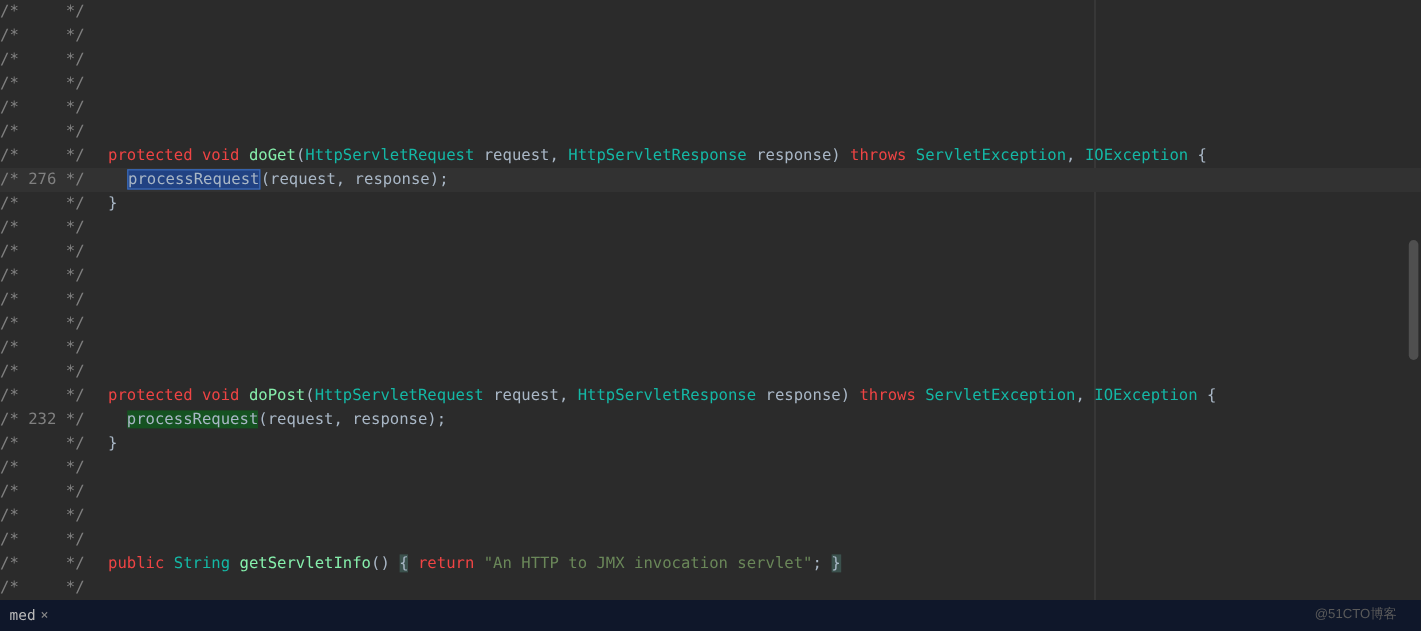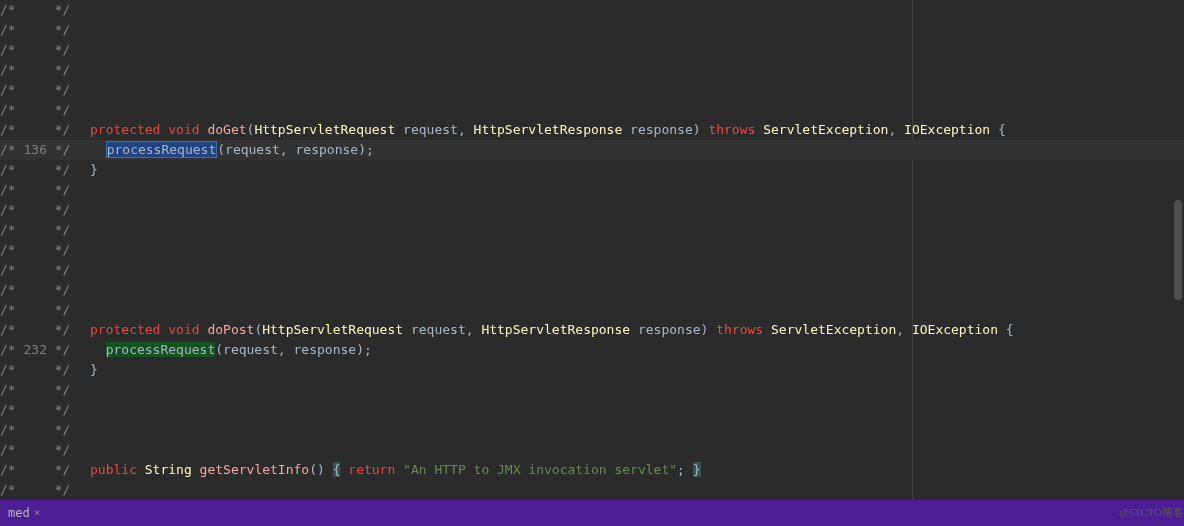--- a/index.html
+++ b/index.html
@@ -37,24 +37,24 @@
       width: 82px;
       flex-shrink: 0;
     }
     .code-content {
       padding-left: 8px;
     }
     .kw {
       color: #ef4444;
     }
     .method-decl {
-      color: #fca5a5;
+      color: #86efac;
     }
     .type {
-      color: #fef9c3;
+      color: #14b8a6;
     }
     .param {
       color: #a9b7c6;
       text-align: right;
     }
     .string {
       color: #6a8759;
     }
     .punct {
       color: #a9b7c6;
@@ -80,42 +80,42 @@
       width: 1px;
       height: 500px;
       background: #404040;
     }
     .bottom-bar {
       position: absolute;
       bottom: 0;
       left: 0;
       right: 0;
       height: 26px;
-      background: #4c1d95;
+      background: #0f172a;
       display: flex;
       align-items: center;
       padding: 0 8px;
       color: #888;
       font-size: 12px;
     }
     .tab-label {
       color: #bbbbbb;
       margin-right: 4px;
     }
     .close-icon {
       color: #888;
       font-size: 11px;
     }
     .watermark {
       position: absolute;
-      right: 0;
+      right: 20px;
       bottom: 4px;
       color: #5a5a5a;
       font-size: 11px;
-      font-family: Liberation Serif, serif;
+      font-family: Liberation Sans, sans-serif;
     }
     .scrollbar-thumb {
       position: absolute;
       right: 2px;
       top: 200px;
       width: 8px;
       height: 100px;
       background: #4f4f4f;
       border-radius: 4px;
     }
@@ -126,21 +126,21 @@
 <div class="editor">
   <div class="right-margin"></div>
   <div id="code-lines">
       <div class="code-line"><span class="line-comment">/*     */</span><span class="code-content"></span></div>
       <div class="code-line"><span class="line-comment">/*     */</span><span class="code-content"></span></div>
       <div class="code-line"><span class="line-comment">/*     */</span><span class="code-content"></span></div>
       <div class="code-line"><span class="line-comment">/*     */</span><span class="code-content"></span></div>
       <div class="code-line"><span class="line-comment">/*     */</span><span class="code-content"></span></div>
       <div class="code-line"><span class="line-comment">/*     */</span><span class="code-content"></span></div>
       <div class="code-line"><span class="line-comment">/*     */</span><span class="code-content"><span class="kw">protected</span><span> </span><span class="kw">void</span><span> </span><span class="method-decl">doGet</span><span class="punct">(</span><span class="type">HttpServletRequest</span><span> </span><span class="param">request</span><span class="punct">,</span><span> </span><span class="type">HttpServletResponse</span><span> </span><span class="param">response</span><span class="punct">)</span><span> </span><span class="kw">throws</span><span> </span><span class="type">ServletException</span><span class="punct">,</span><span> </span><span class="type">IOException</span><span> </span><span class="punct">{</span></span></div>
-      <div class="code-line highlighted"><span class="line-comment">/* 136 */</span><span class="code-content"><span>  </span><span class="call-hl-blue">processRequest</span><span class="punct">(</span><span class="param">request</span><span class="punct">,</span><span> </span><span class="param">response</span><span class="punct">);</span></span></div>
+      <div class="code-line highlighted"><span class="line-comment">/* 276 */</span><span class="code-content"><span>  </span><span class="call-hl-blue">processRequest</span><span class="punct">(</span><span class="param">request</span><span class="punct">,</span><span> </span><span class="param">response</span><span class="punct">);</span></span></div>
       <div class="code-line"><span class="line-comment">/*     */</span><span class="code-content"><span class="punct">}</span></span></div>
       <div class="code-line"><span class="line-comment">/*     */</span><span class="code-content"></span></div>
       <div class="code-line"><span class="line-comment">/*     */</span><span class="code-content"></span></div>
       <div class="code-line"><span class="line-comment">/*     */</span><span class="code-content"></span></div>
       <div class="code-line"><span class="line-comment">/*     */</span><span class="code-content"></span></div>
       <div class="code-line"><span class="line-comment">/*     */</span><span class="code-content"></span></div>
       <div class="code-line"><span class="line-comment">/*     */</span><span class="code-content"></span></div>
       <div class="code-line"><span class="line-comment">/*     */</span><span class="code-content"></span></div>
       <div class="code-line"><span class="line-comment">/*     */</span><span class="code-content"><span class="kw">protected</span><span> </span><span class="kw">void</span><span> </span><span class="method-decl">doPost</span><span class="punct">(</span><span class="type">HttpServletRequest</span><span> </span><span class="param">request</span><span class="punct">,</span><span> </span><span class="type">HttpServletResponse</span><span> </span><span class="param">response</span><span class="punct">)</span><span> </span><span class="kw">throws</span><span> </span><span class="type">ServletException</span><span class="punct">,</span><span> </span><span class="type">IOException</span><span> </span><span class="punct">{</span></span></div>
       <div class="code-line"><span class="line-comment">/* 232 */</span><span class="code-content"><span>  </span><span class="call-hl-green">processRequest</span><span class="punct">(</span><span class="param">request</span><span class="punct">,</span><span> </span><span class="param">response</span><span class="punct">);</span></span></div>

